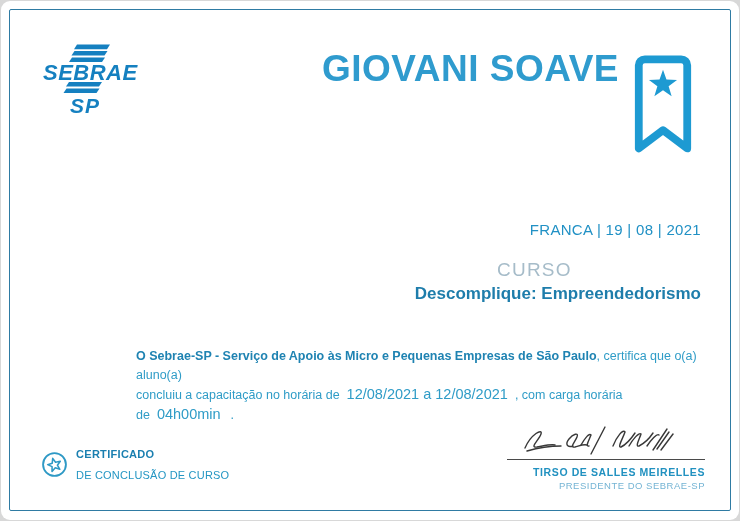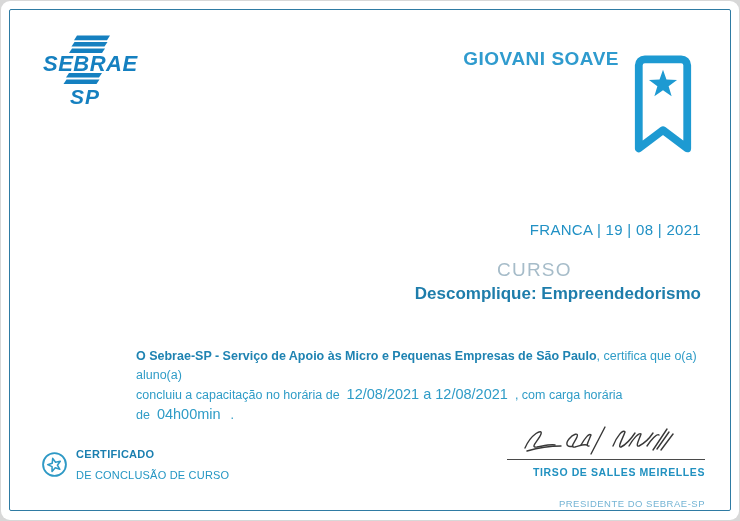--- a/index.html
+++ b/index.html
@@ -15,24 +15,24 @@
     background:#ffffff;
     border-radius:9px;
   }
   .inner-border{
     position:absolute; left:8px; top:8px; right:8px; bottom:9px;
     border:1px solid #2f7ba3;
     border-radius:2px;
     pointer-events:none;
   }
   
-  .logo{position:absolute; left:42px; top:31px; width:102px; height:76px;text-decoration:underline;}
+  .logo{position:absolute; left:42px; top:40px; width:102px; height:76px;text-decoration:underline;}
   .student-name{
     position:absolute; right:120px; top:47px;
-    font-size:19px; font-weight:bold; letter-spacing:.5px;
+    font-size:37px; font-weight:bold; letter-spacing:.5px;
     color:#2f9bce; white-space:nowrap;
   }
   .bookmark{position:absolute; right:44px; top:46px; width:64px; height:118px;}
   
   .issue-line{
     position:absolute; right:38px; top:220px;
     font-size:15px; color:#2191c5; letter-spacing:.3px; white-space:nowrap;
   }
   
   .course-block{position:absolute; right:38px; top:258px; text-align:center;}
@@ -56,21 +56,21 @@
   .badge-title{font-size:11px; font-weight:bold; color:#1a7fb0; letter-spacing:.3px;}
   .badge-subtitle{font-size:11px; color:#2496c3; letter-spacing:.2px; margin-top:9px;}
   
   .sig-block{
     position:absolute; right:34px; top:423px; width:198px;
     text-align:right;
   }
   .sig-svg{width:176px; height:34px; display:block; margin:0 auto;}
   .sig-line{border-top:1px solid #4a4a4a; margin-top:1px;}
   .signer-name{margin-top:6px; font-size:10.5px; font-weight:bold; letter-spacing:.6px; color:#2191c0;}
-  .signer-title{margin-top:20px; font-size:9.5px; letter-spacing:.5px; color:#74b4d4;}
+  .signer-title{margin-top:2px; font-size:9.5px; letter-spacing:.5px; color:#74b4d4;}
 </style>
 </head>
 <body>
 
 <div class="card">
   <div class="inner-border"></div>
 
   <div class="logo">
     <svg viewBox="0 0 102 76" width="102" height="76">
       <g fill="#1580c0">

